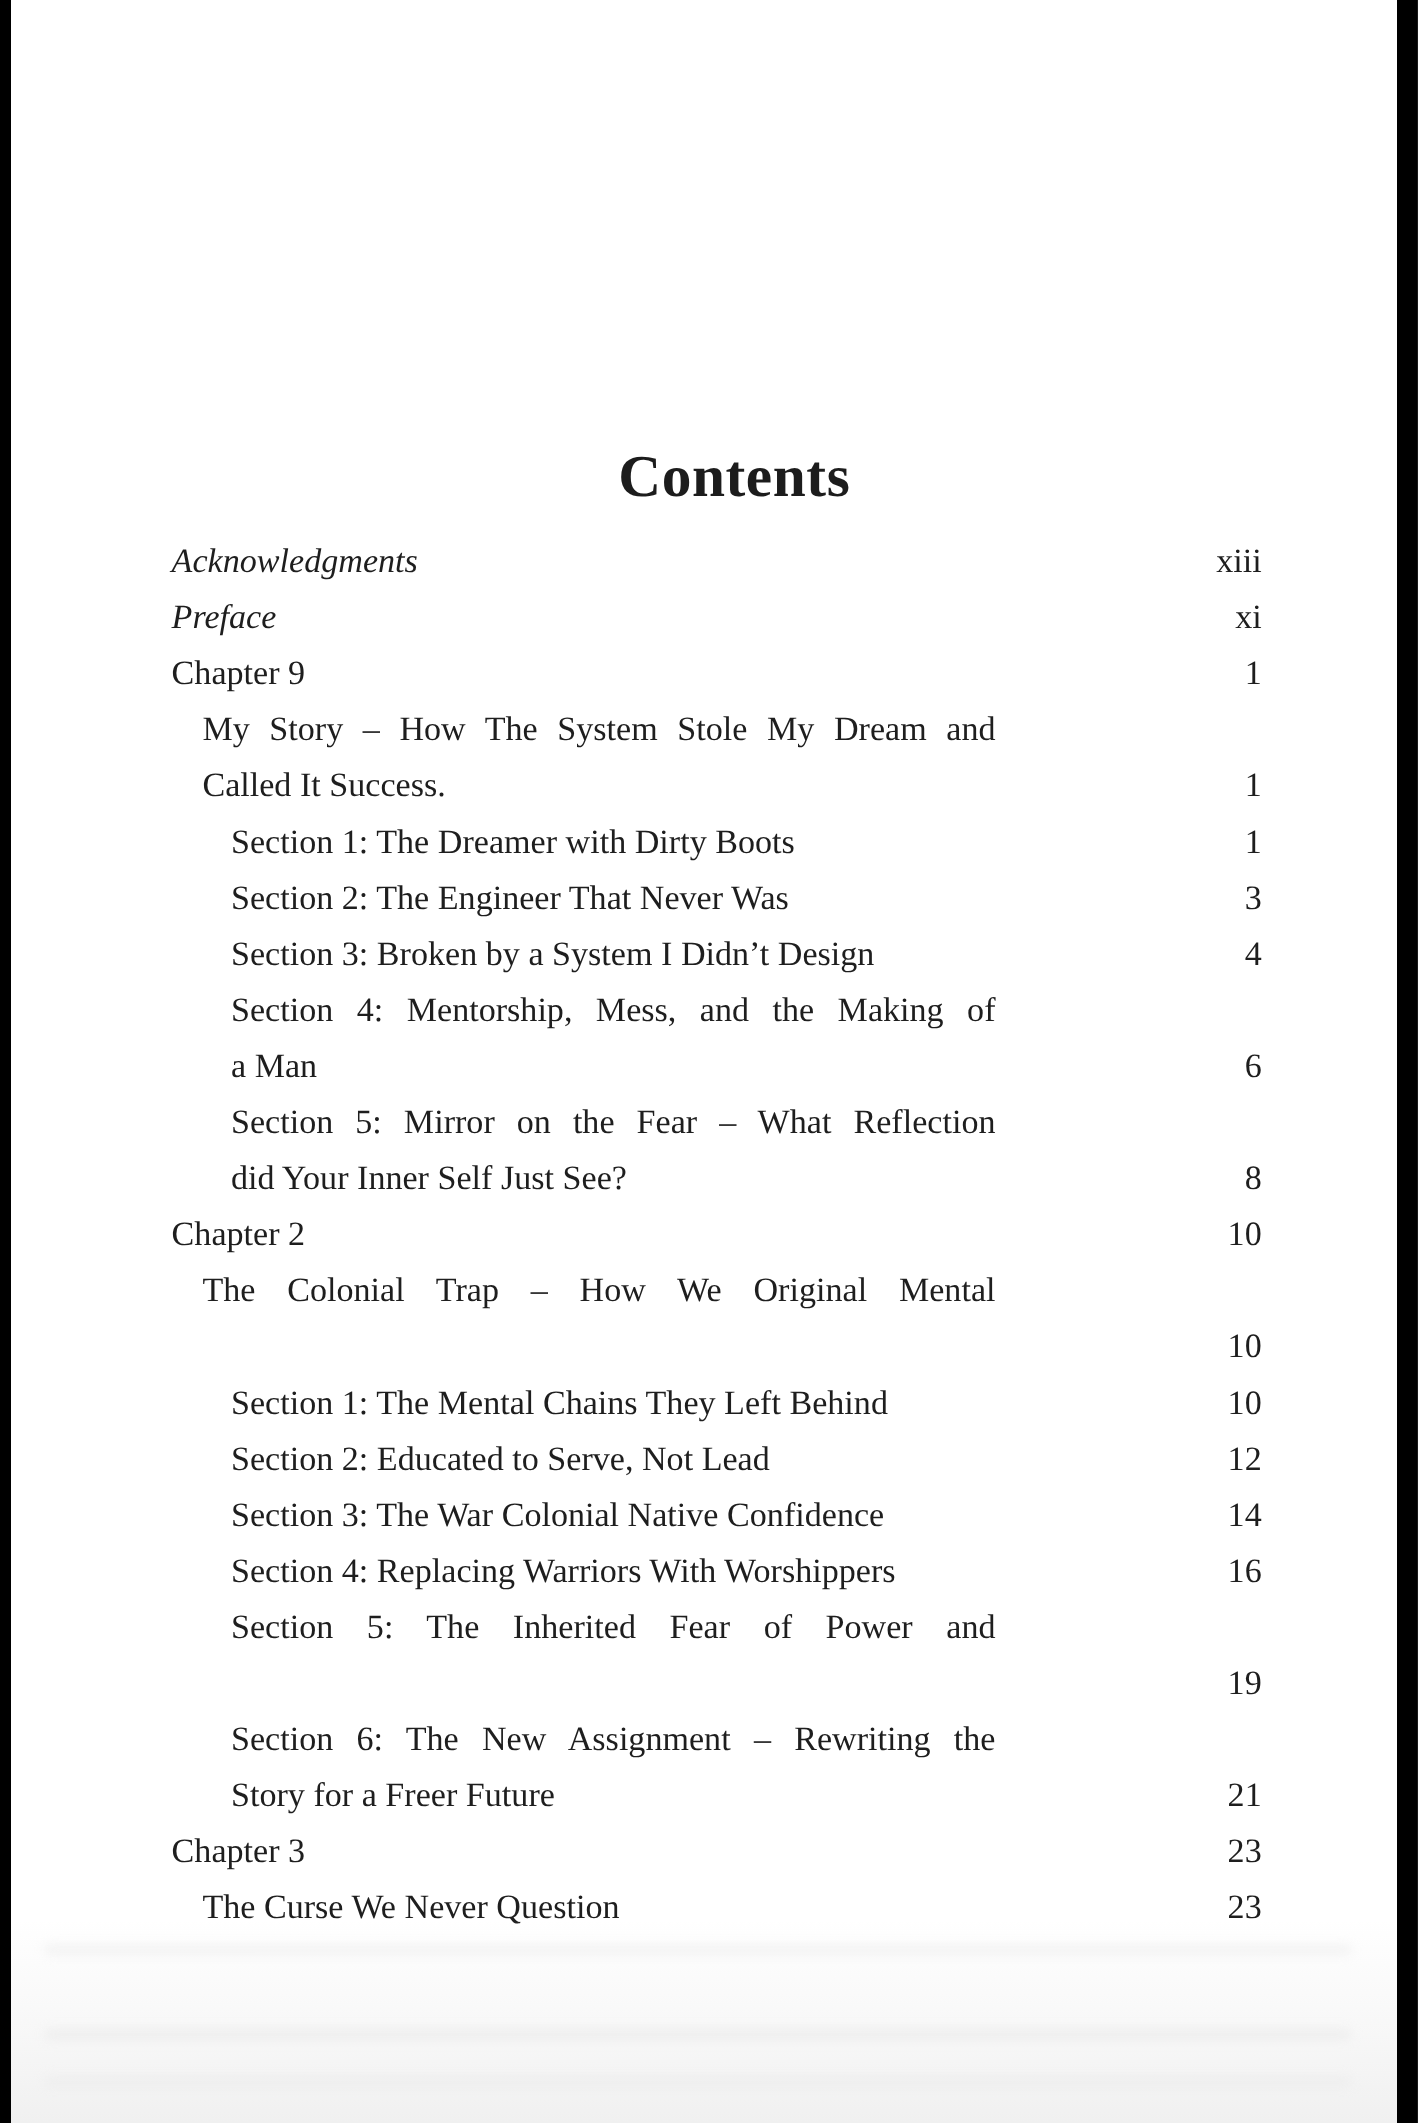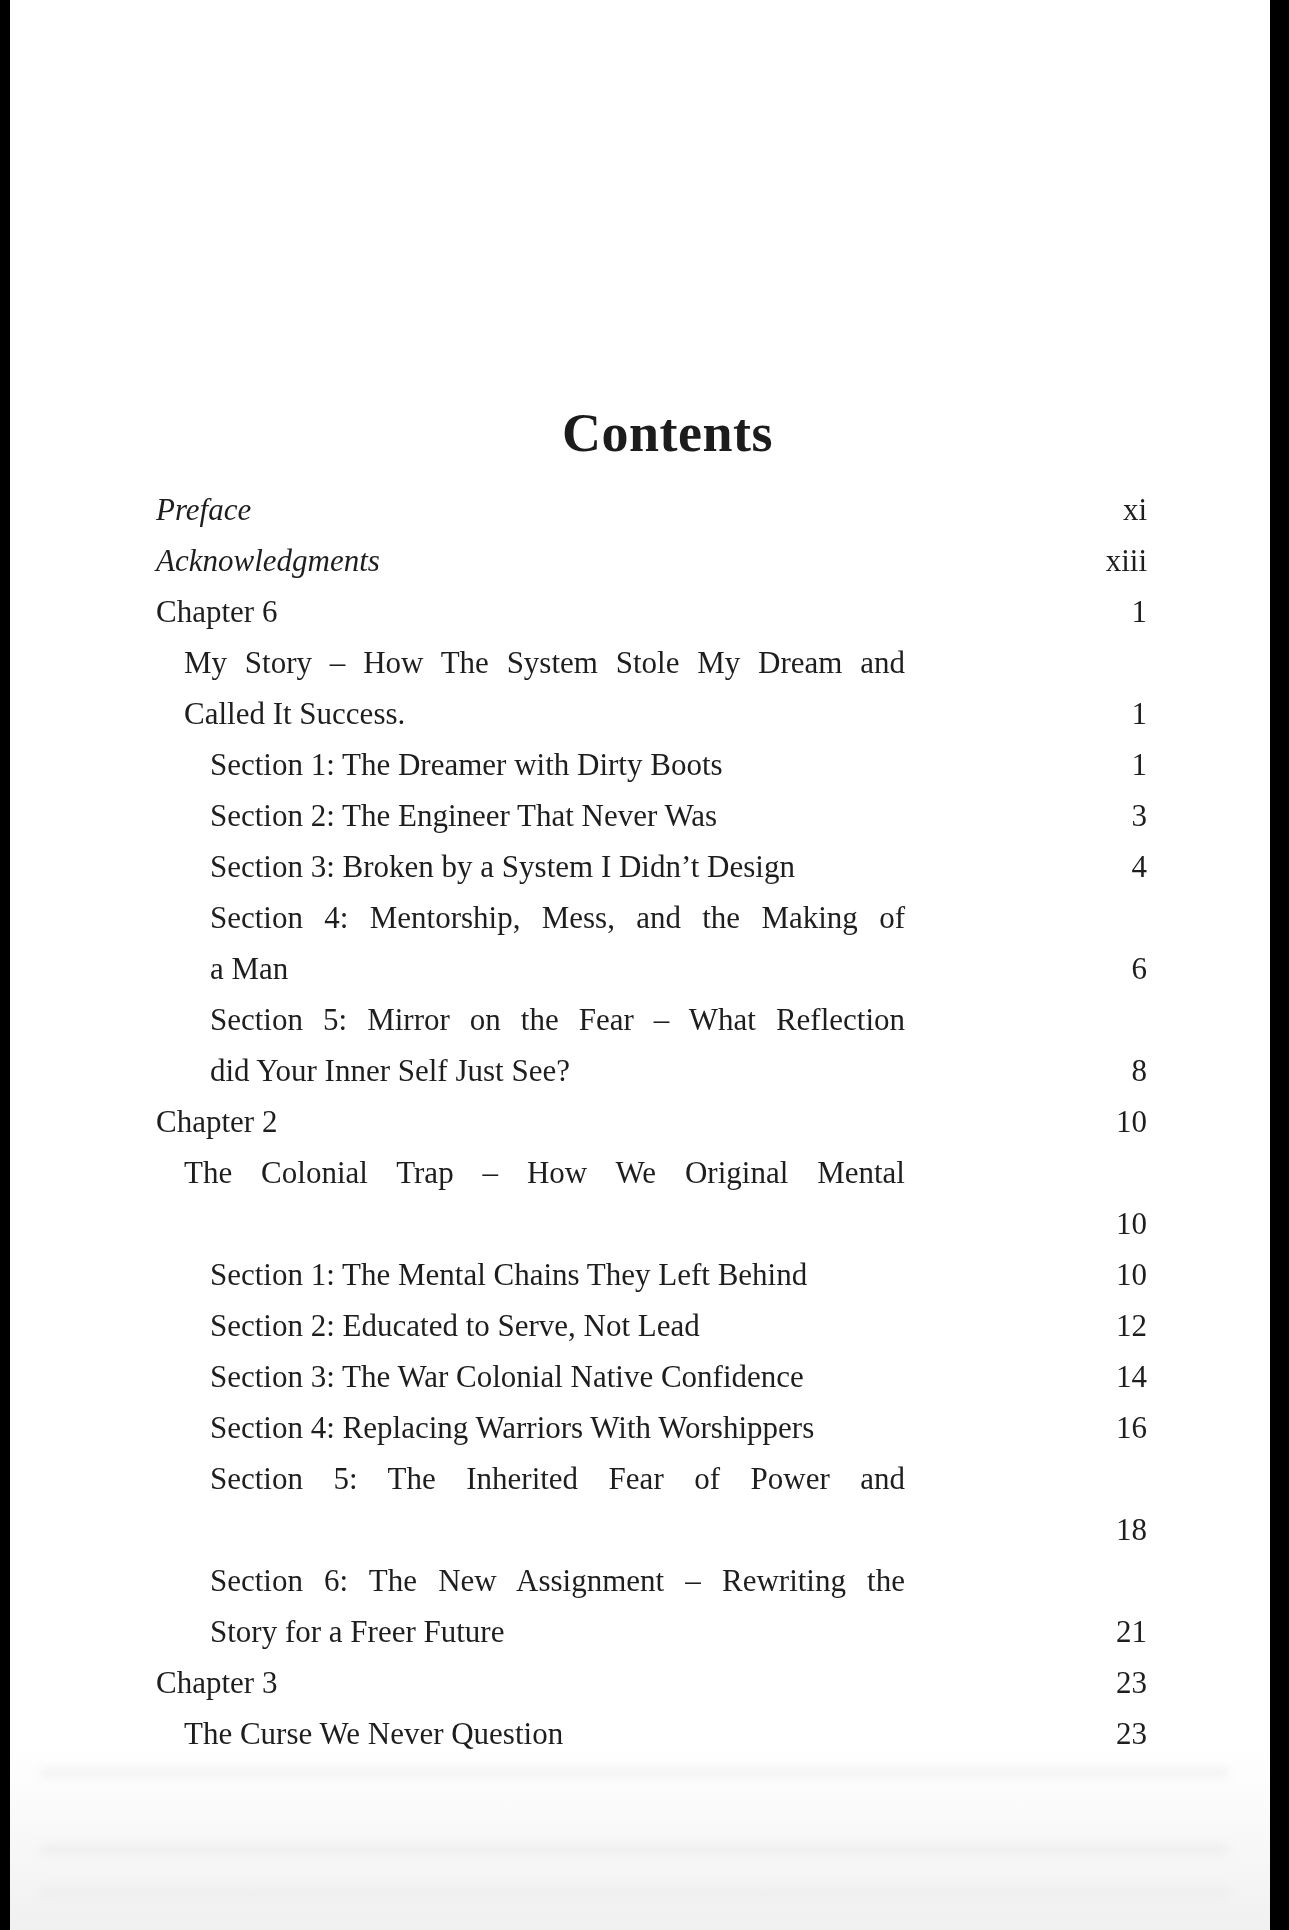--- a/index.html
+++ b/index.html
@@ -85,29 +85,29 @@
 </head>
 <body>
 
 <div class="scan-bar left"></div>
 <div class="scan-bar right"></div>
 
 <h1 class="page-title">Contents</h1>
 
 <div class="toc">
     <div class="toc-row">
+      <span class="entry-text lvl0 ital">Acknowledgments</span>
+      <span class="page-num">xiii</span>
+    </div>
+    <div class="toc-row">
       <span class="entry-text lvl0 ital">Preface</span>
       <span class="page-num">xi</span>
     </div>
     <div class="toc-row">
-      <span class="entry-text lvl0 ital">Acknowledgments</span>
-      <span class="page-num">xiii</span>
-    </div>
-    <div class="toc-row">
-      <span class="entry-text lvl0">Chapter 6</span>
+      <span class="entry-text lvl0">Chapter 9</span>
       <span class="page-num">1</span>
     </div>
     <div class="toc-row">
       <span class="entry-text lvl1 just">My Story – How The System Stole My Dream and</span>
     </div>
     <div class="toc-row">
       <span class="entry-text lvl1">Called It Success.</span>
       <span class="page-num">1</span>
     </div>
     <div class="toc-row">
@@ -159,21 +159,21 @@
       <span class="page-num">14</span>
     </div>
     <div class="toc-row">
       <span class="entry-text lvl2">Section 4: Replacing Warriors With Worshippers</span>
       <span class="page-num">16</span>
     </div>
     <div class="toc-row">
       <span class="entry-text lvl2 just">Section 5: The Inherited Fear of Power and</span>
     </div>
     <div class="toc-row">
-      <span class="page-num">18</span>
+      <span class="page-num">19</span>
     </div>
     <div class="toc-row">
       <span class="entry-text lvl2 just">Section 6: The New Assignment – Rewriting the</span>
     </div>
     <div class="toc-row">
       <span class="entry-text lvl2">Story for a Freer Future</span>
       <span class="page-num">21</span>
     </div>
     <div class="toc-row">
       <span class="entry-text lvl0">Chapter 3</span>

